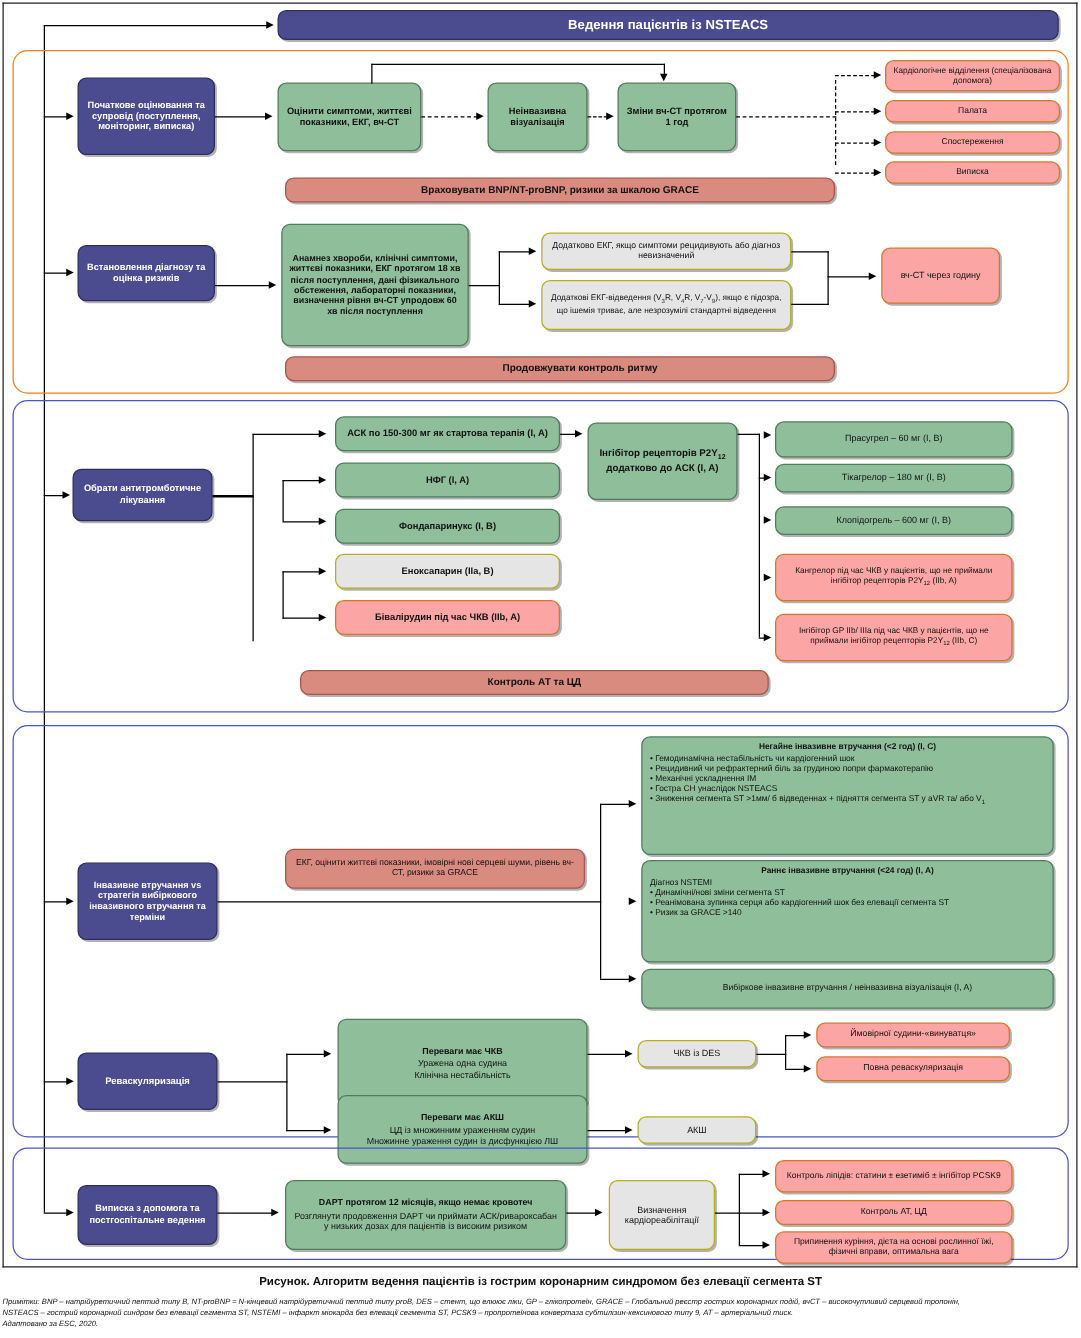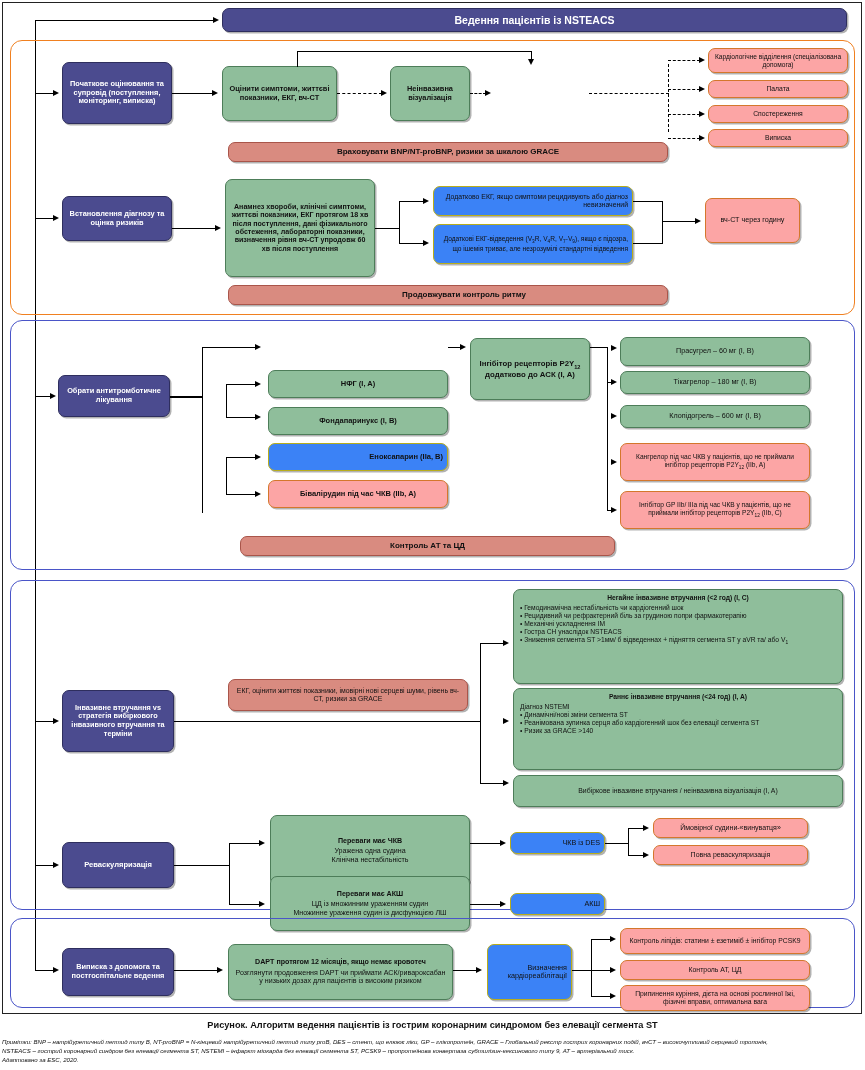--- a/index.html
+++ b/index.html
@@ -9,21 +9,21 @@
   
   .box{position:absolute;box-sizing:border-box;border-radius:7px;
        display:flex;align-items:center;justify-content:center;
        text-align:center;line-height:1.18;padding:2px 4px;
        box-shadow:1.5px 1.5px 0 rgba(0,0,0,.30);}
   .box .inner{width:100%;}
 
   .b-purple{background:#4b4b8f;border:1.2px solid #2e2e5e;color:#fff;font-weight:bold;}
   .b-green {background:#8fbe9b;border:1.2px solid #4d7d59;color:#111;}
   .b-orange{background:#fca5a5;border:1.2px solid #d4772c;color:#111;}
-  .b-yellow{background:#3b82f6;border:1.2px solid #b8ad1c;color:#111;text-align:right;}
+  .b-yellow{background:#e5e5e5;border:1.2px solid #b8ad1c;color:#111;}
   .b-red   {background:#d98b80;border:1.2px solid #a9554a;color:#111;font-weight:bold;}
   .b-title {background:#4b4b8f;border:1.2px solid #2e2e5e;color:#fff;font-weight:bold;}
 
   .left-txt{text-align:left;}
   .hdr{font-weight:bold;display:block;text-align:center;margin-bottom:2px;}
   sub{font-size:.72em;}
 
   
   .frame{position:absolute;box-sizing:border-box;border-radius:12px;background:transparent;}
   .f-orange{border:1.6px solid #f08020;}
@@ -73,20 +73,23 @@
   </div>
   <div class="ln h" style="left:172px;top:93px;width:42px;"></div>
   <div class="arw" style="left:212px;top:89.5px;"></div>
 
   <div class="box b-green" style="left:390px;top:66px;width:80px;height:55px;font-size:7.4px;font-weight:bold;">
     <span class="inner">Неінвазивна візуалізація</span>
   </div>
   <div class="dash-h" style="left:337px;top:93px;width:45px;"></div>
   <div class="arw" style="left:381px;top:89.5px;"></div>
 
+  <div class="box b-green" style="left:494px;top:66px;width:95px;height:55px;font-size:7.4px;font-weight:bold;">
+    <span class="inner">Зміни вч-СТ протягом 1 год</span>
+  </div>
   <div class="dash-h" style="left:470px;top:93px;width:16px;"></div>
   <div class="arw" style="left:485px;top:89.5px;"></div>
 
   <div class="ln v" style="left:297px;top:51px;height:16px;"></div>
   <div class="ln h" style="left:297px;top:51px;width:235px;"></div>
   <div class="ln v" style="left:531px;top:51px;height:9px;"></div>
   <div class="arw-d" style="left:528px;top:59px;"></div>
 
   <div class="dash-h" style="left:589px;top:93px;width:80px;"></div>
   <div class="dash-v" style="left:668px;top:64px;height:68px;"></div>
@@ -162,20 +165,23 @@
 
   <div class="box b-purple" style="left:58px;top:375px;width:112px;height:42px;font-size:7.4px;">
     <span class="inner">Обрати антитромботичне лікування</span>
   </div>
   <div class="ln h" style="left:35px;top:396px;width:17px;"></div>
   <div class="arw" style="left:50px;top:392.5px;"></div>
 
   <div class="ln h" style="left:170px;top:396px;width:33px;height:2.2px;"></div>
   <div class="ln v" style="left:202px;top:347px;height:166px;"></div>
 
+  <div class="box b-green" style="left:268px;top:333px;width:180px;height:28px;font-size:7.5px;font-weight:bold;">
+    <span class="inner">АСК по 150-300 мг як стартова терапія (I, A)</span>
+  </div>
   <div class="ln h" style="left:202px;top:347px;width:54px;"></div>
   <div class="arw" style="left:255px;top:343.5px;"></div>
 
   <div class="box b-green" style="left:268px;top:370px;width:180px;height:28px;font-size:7.5px;font-weight:bold;">
     <span class="inner">НФГ (I, A)</span>
   </div>
   <div class="ln h" style="left:226px;top:384px;width:30px;"></div>
   <div class="ln v" style="left:226px;top:384px;height:33px;"></div>
   <div class="arw" style="left:255px;top:380.5px;"></div>
 

